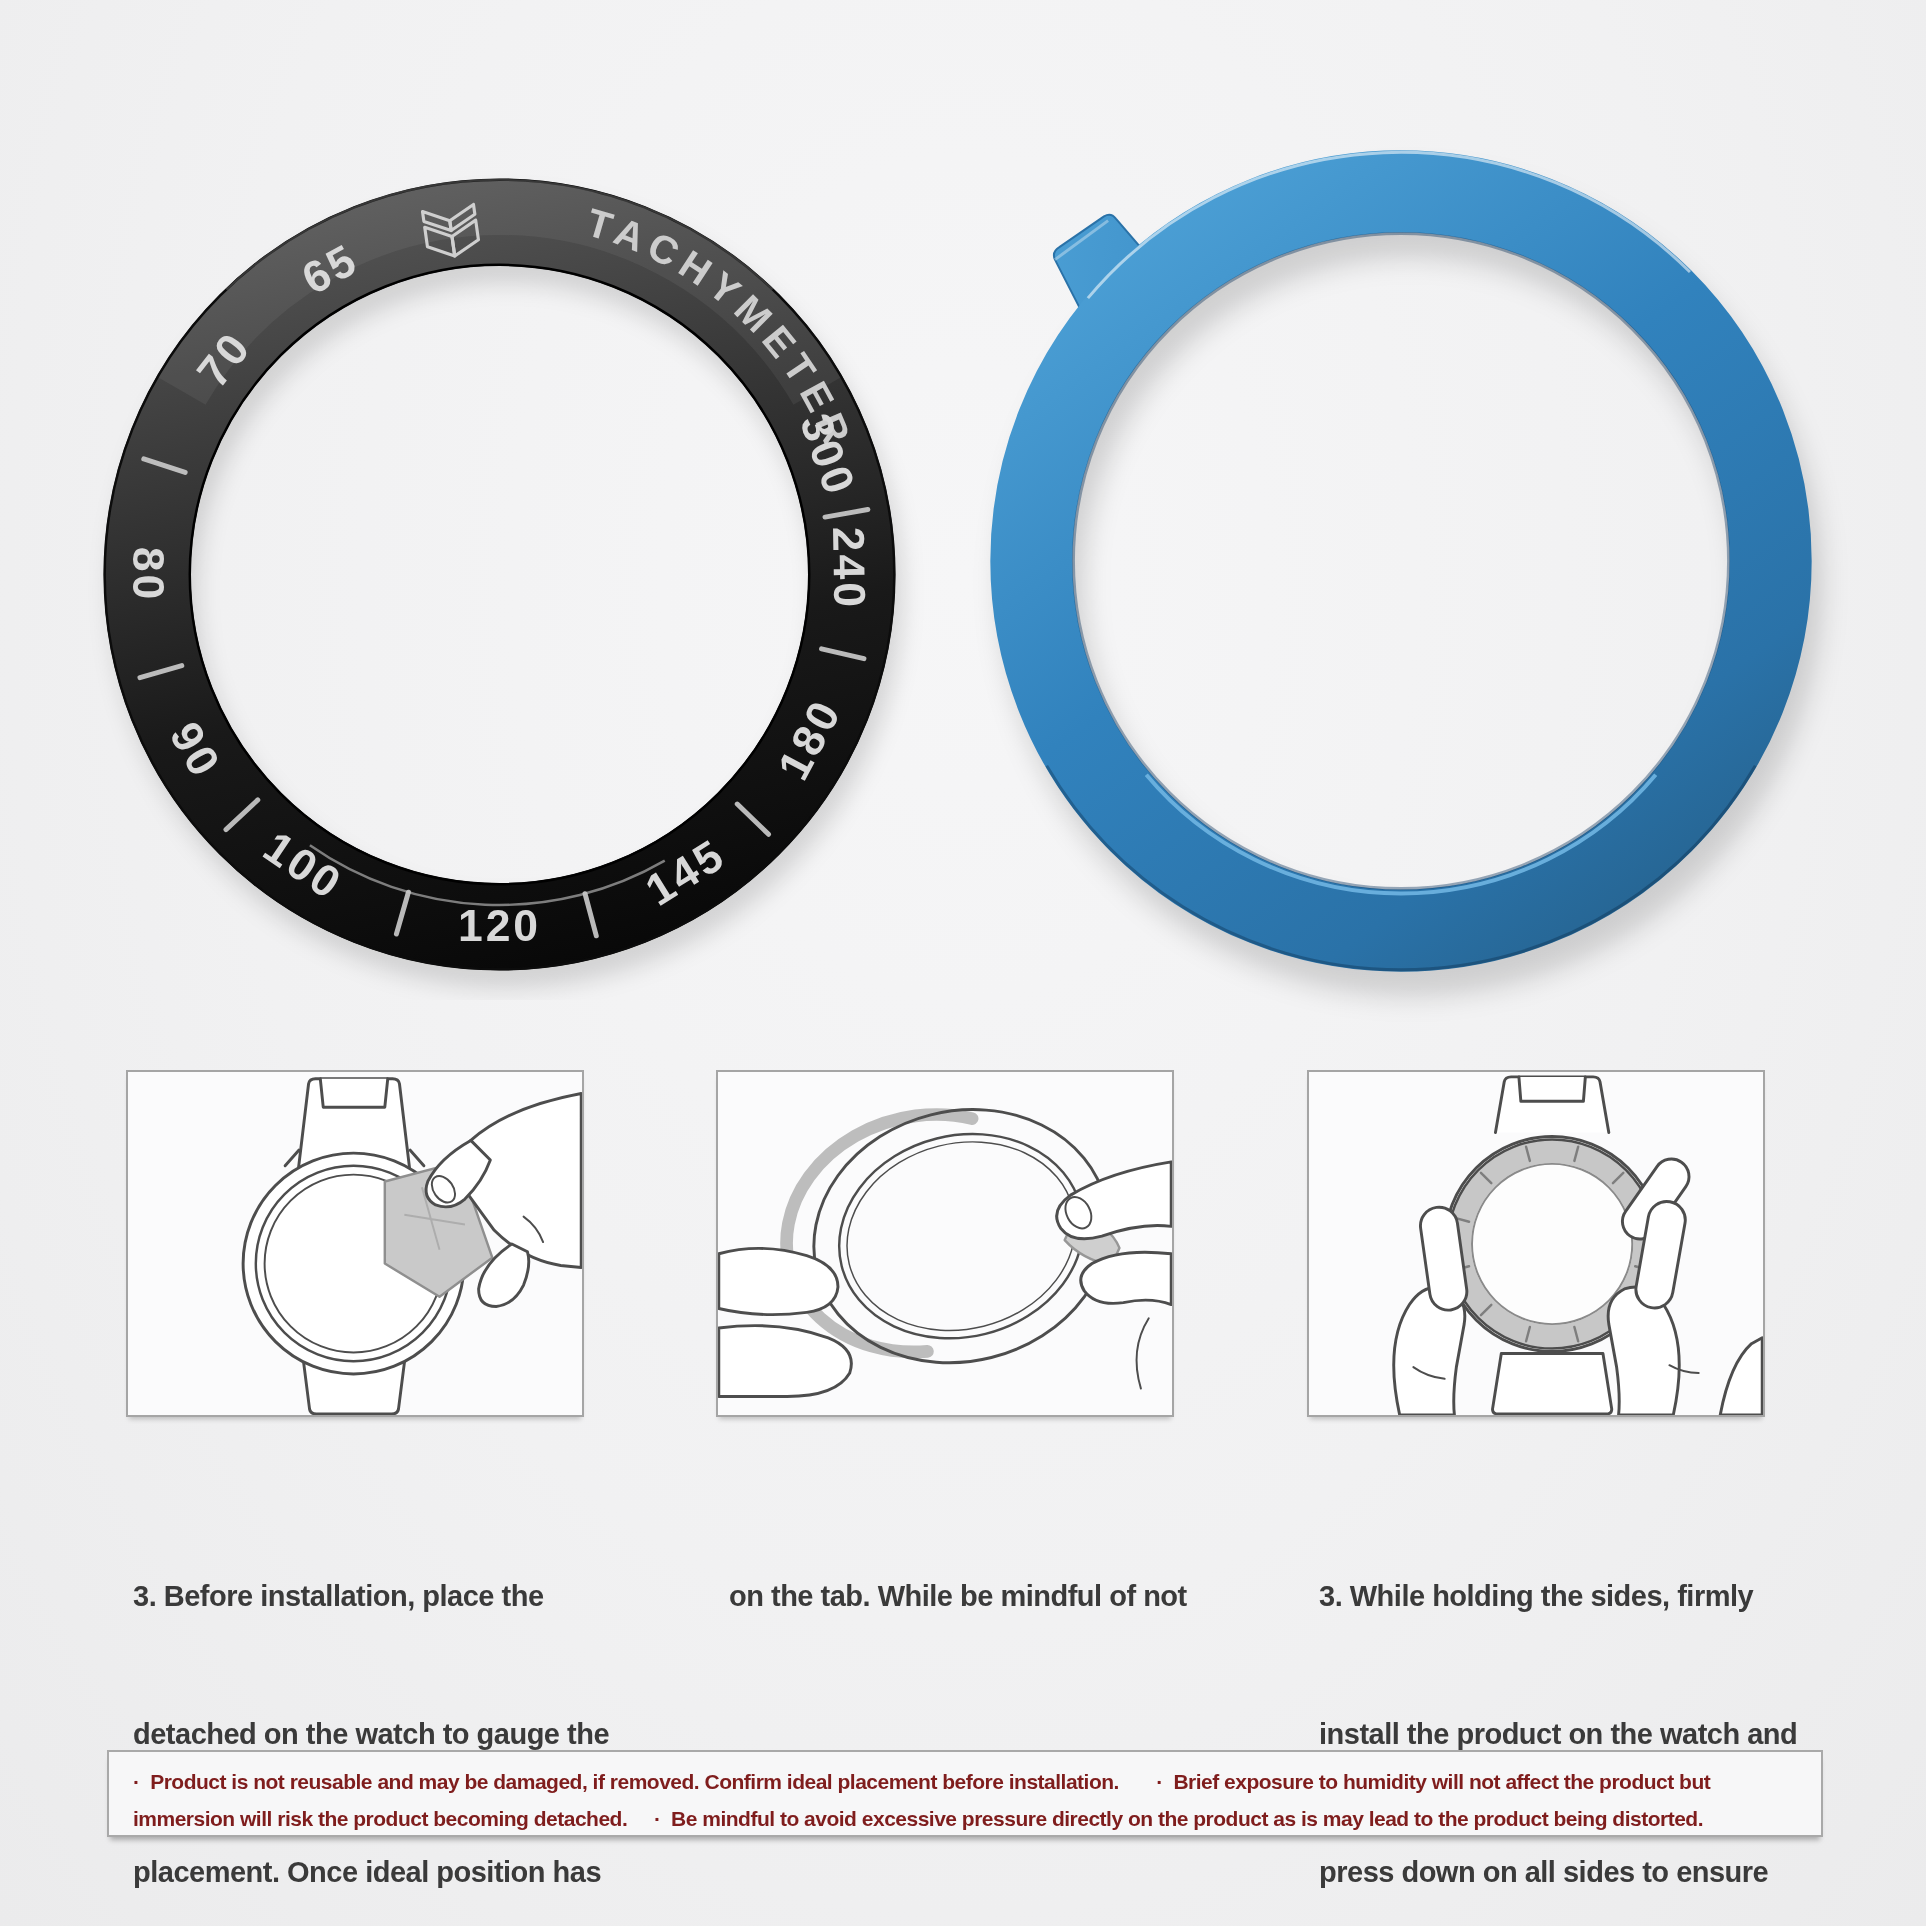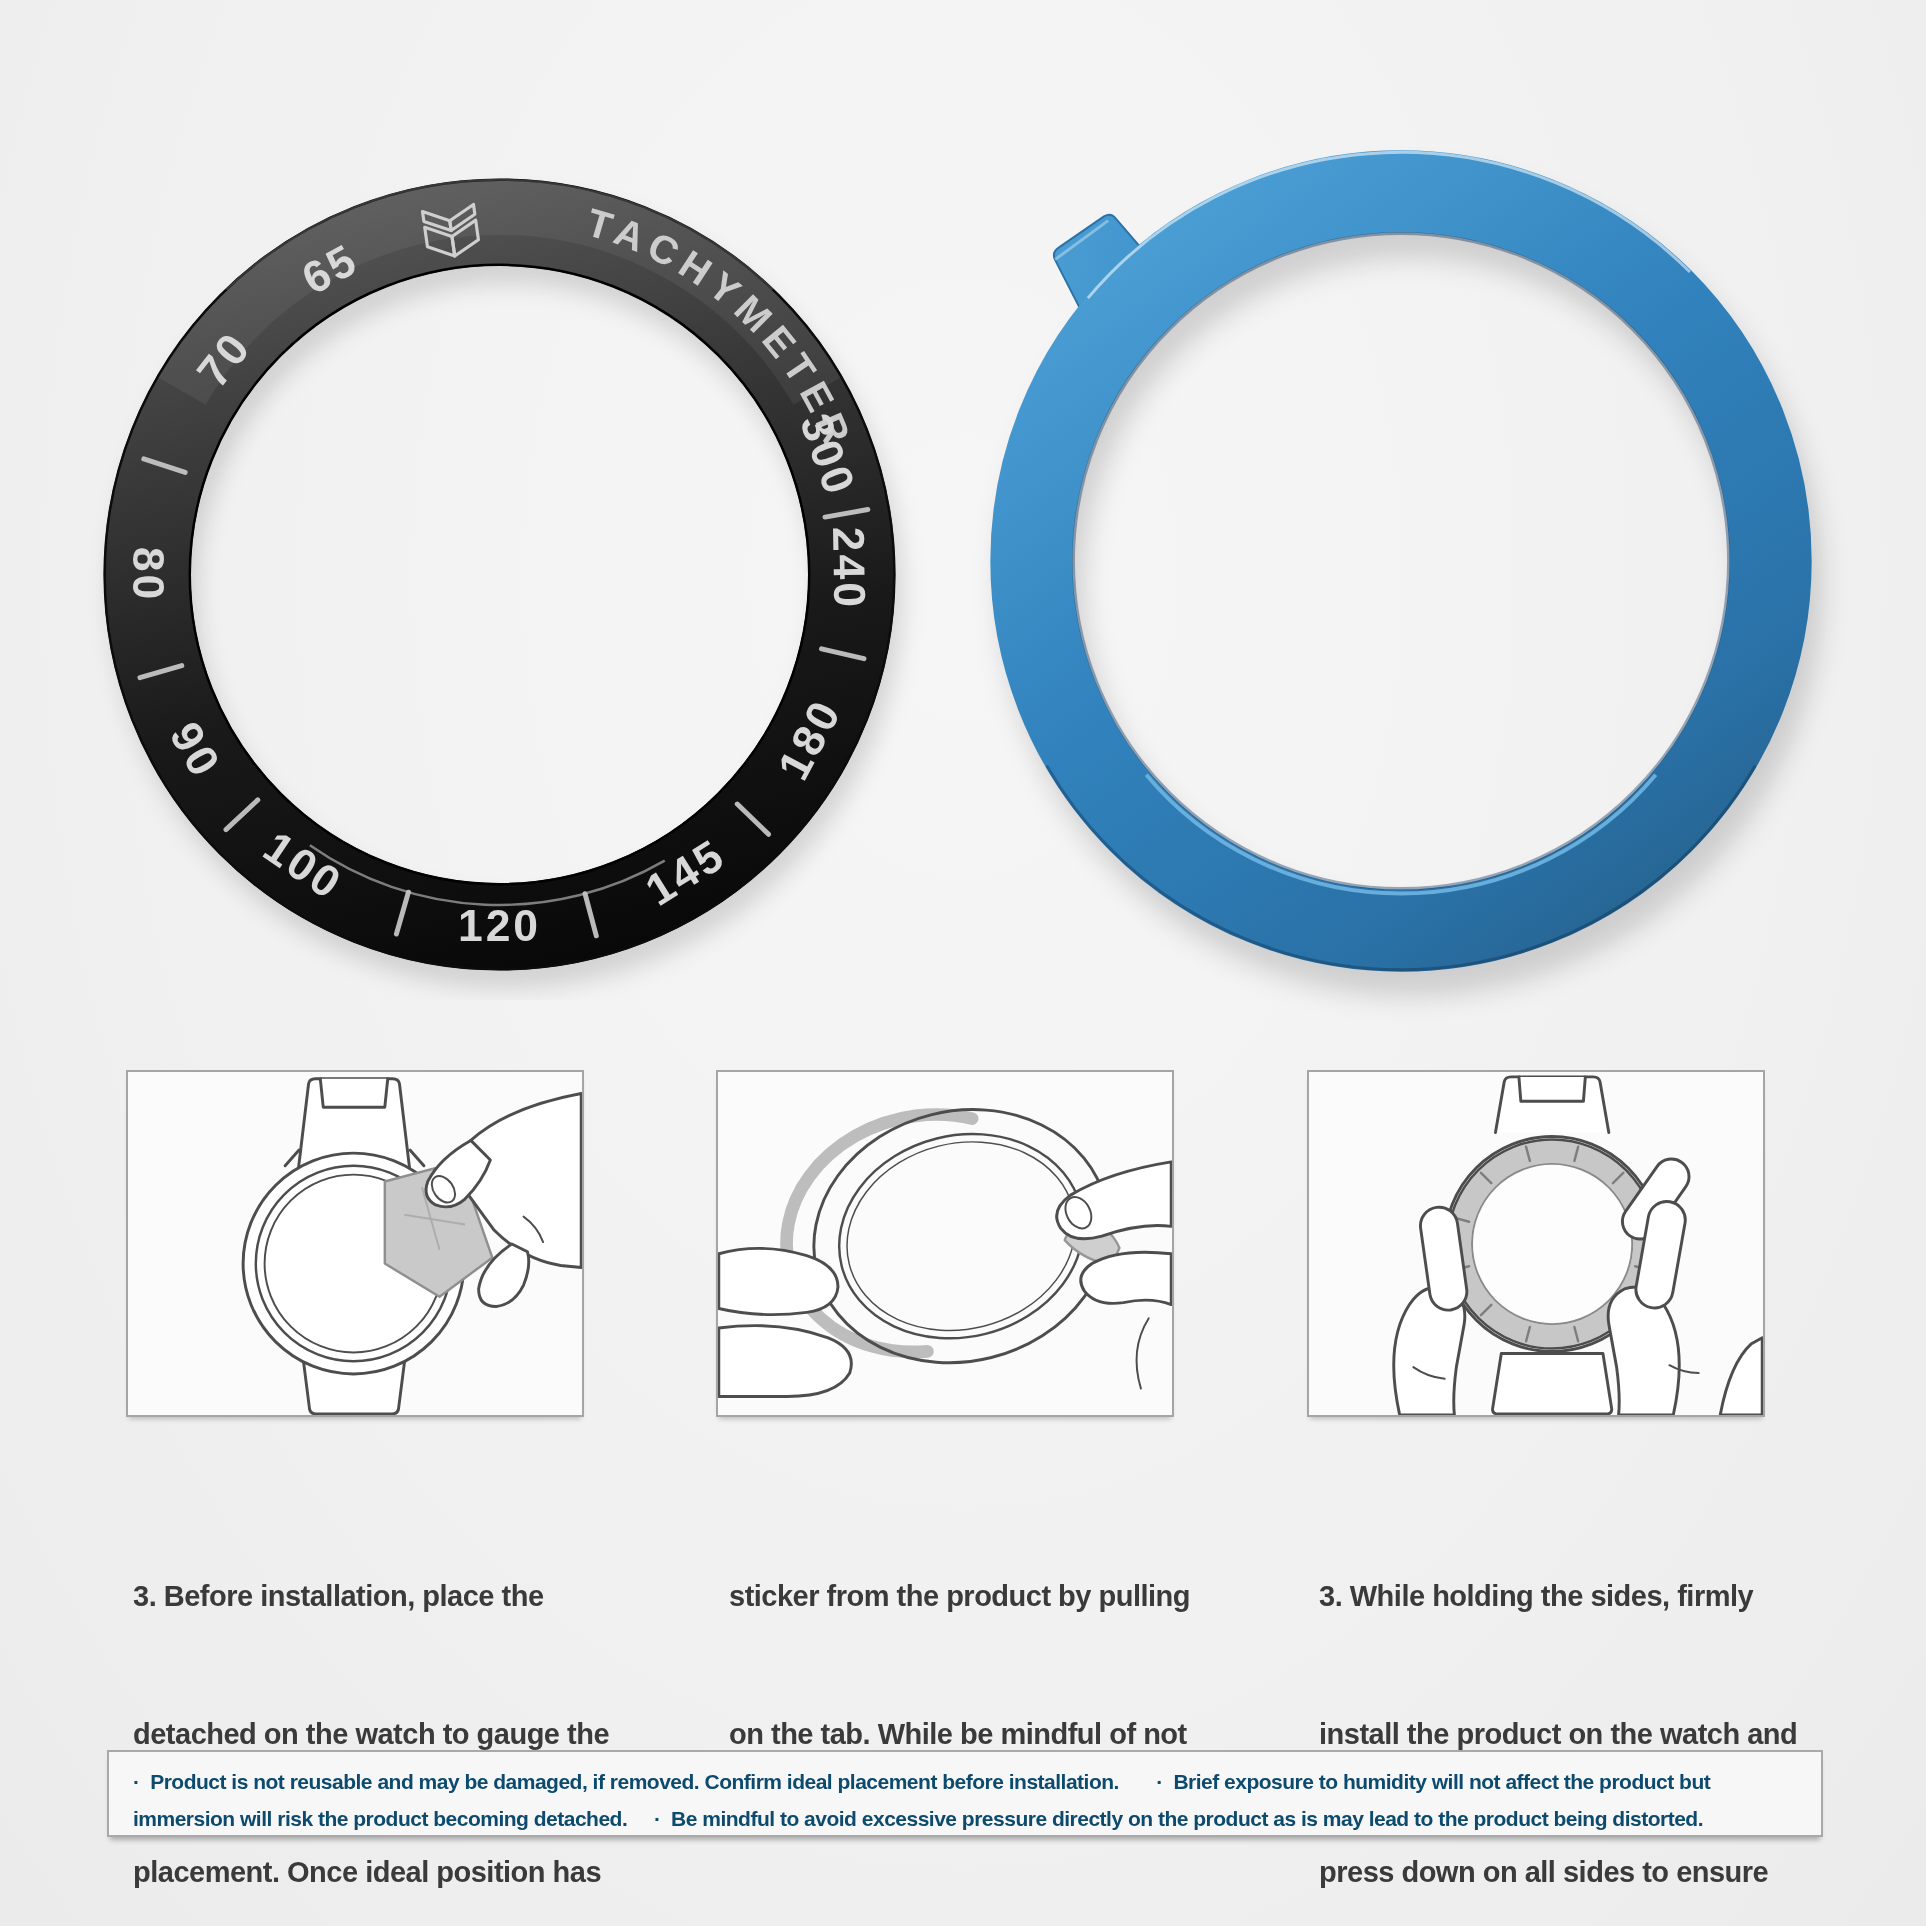--- a/index.html
+++ b/index.html
@@ -45,21 +45,21 @@
   .t1{left:133px;} .t2{left:729px;} .t3{left:1319px;}
 
   
   .notes{
     position:absolute;left:107px;top:1750px;width:1716px;height:87px;
     box-sizing:border-box;border:2px solid #a9a9a9;background:#f7f7f8;
     box-shadow:0 6px 5px -3px rgba(0,0,0,.28);
     padding:11px 0 0 24px;overflow:hidden;
   }
   .notes div{
-    color:#0c4a6e;font-size:21px;font-weight:600;letter-spacing:-0.5px;
+    color:#7f1d1d;font-size:21px;font-weight:600;letter-spacing:-0.5px;
     line-height:37px;white-space:pre;
   }
 </style>
 </head>
 <body>
 
 <div class="canvas">
 
   <svg class="bezel-black" viewBox="-430 -430 860 860">
     <defs>
@@ -239,21 +239,20 @@
   </div>
 
   <div class="step-text t1">
     <div>3. Before installation, place the</div>
     <div>detached on the watch to gauge the</div>
     <div>placement. Once ideal position has</div>
     
     
   </div>
   <div class="step-text t2">
-    <div>sticker from the product by pulling</div>
     <div>on the tab. While be mindful of not</div>
     
     
   </div>
   <div class="step-text t3">
     <div>3. While holding the sides, firmly</div>
     <div>install the product on the watch and</div>
     <div>press down on all sides to ensure</div>
     
   </div>

